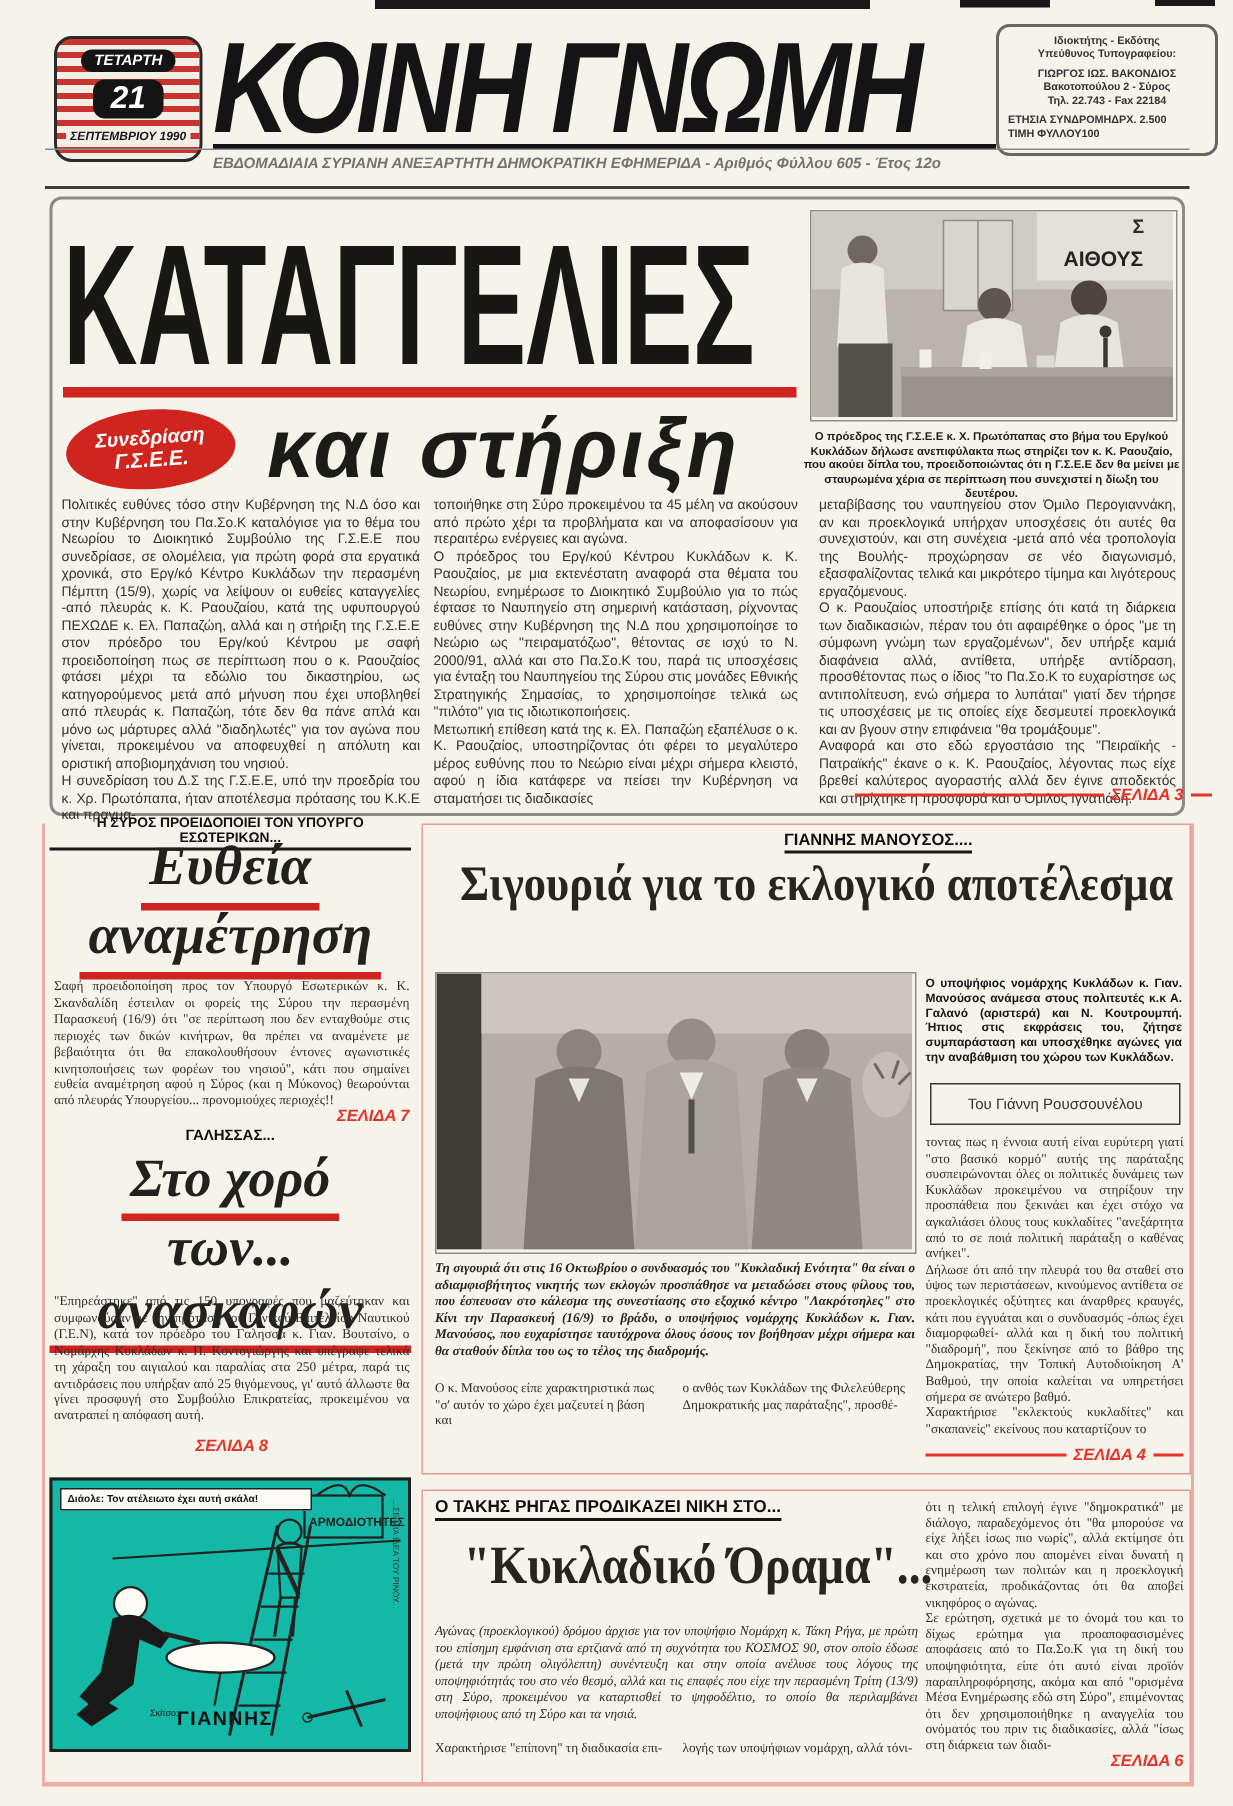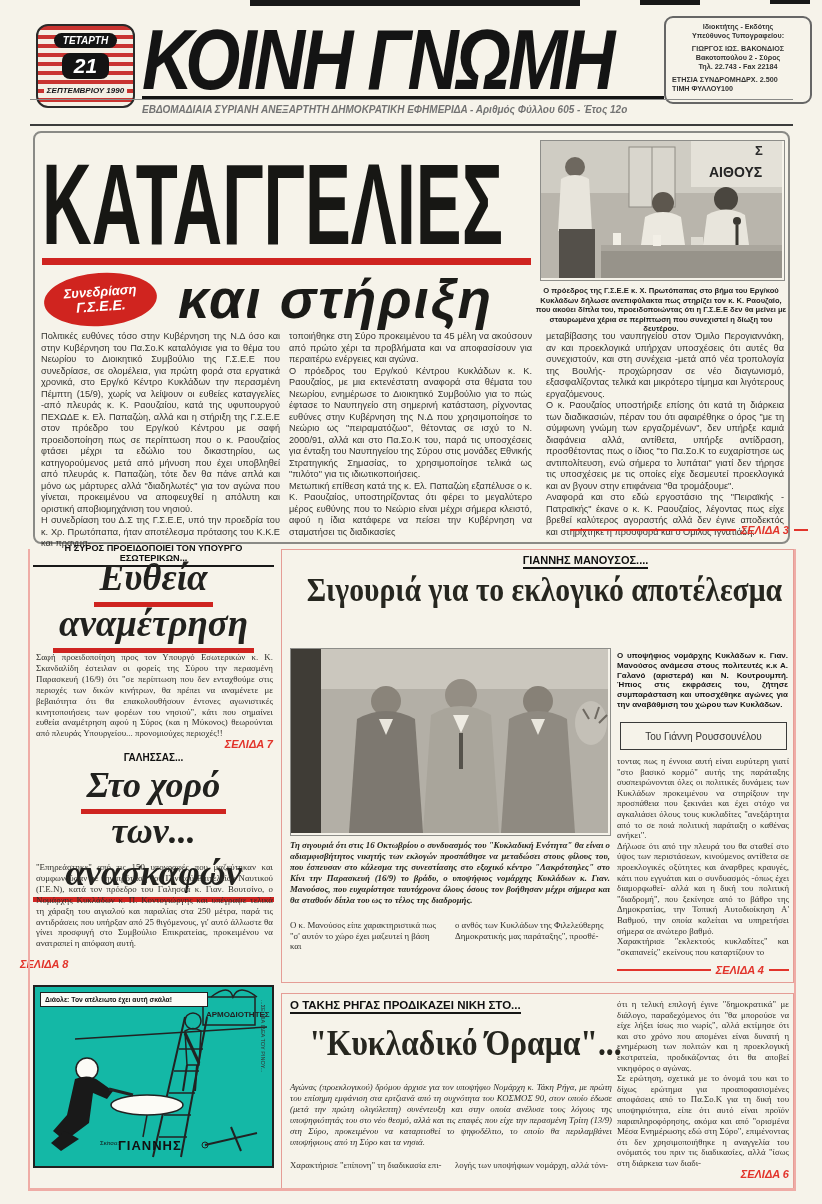--- a/index.html
+++ b/index.html
@@ -63,21 +63,21 @@
   .redunder{display:inline-block;border-bottom:5px solid #cf2420;padding:0 6px 3px 6px;}
   .h1a{left:33px;top:556px;width:241px;font-size:37px;}
   .h1b{left:33px;top:602px;width:241px;font-size:37px;}
   .railbody{font-family:"Liberation Serif",serif;font-size:8.9px;line-height:10.9px;text-align:justify;color:#2e2e2a;}
   .b1x{left:36px;top:652px;width:237px;}
   .ref7{left:36px;top:738px;width:237px;justify-content:flex-end;}
   .k2{left:33px;top:752px;width:241px;font-size:10px;text-align:center;}
   .h2a{left:33px;top:764px;width:241px;font-size:36px;}
   .h2b{left:33px;top:810px;width:241px;font-size:36px;}
   .b2x{left:36px;top:862px;width:237px;}
-  .ref8{left:20px;top:958px;width:237px;justify-content:flex-start;}
+  .ref8{left:36px;top:958px;width:237px;justify-content:center;}
   
   .cartoon{left:33px;top:985px;width:241px;height:183px;border:2px solid #202020;background:#14b8a6;box-sizing:border-box;}
   .bubble{left:40px;top:992px;width:158px;border:1.5px solid #202020;background:#fcfbf6;
           font-size:6.8px;font-weight:bold;padding:3px 4px;color:#111;z-index:3;}
   .signword{left:118px;top:1138px;font-size:13px;font-weight:bold;letter-spacing:1px;color:#111;z-index:3;}
   .signlabel{left:100px;top:1140px;font-size:6px;color:#111;z-index:3;}
   .sidetext{left:260px;top:1000px;height:150px;writing-mode:vertical-rl;font-size:5.6px;color:#333;z-index:3;}
   
   .centerbox{left:281px;top:549px;width:513px;height:434px;border:1.5px solid #e59d96;box-sizing:border-box;}
   .kc{left:281px;top:554px;width:513px;text-align:center;font-size:11px;padding-left:48px;}

